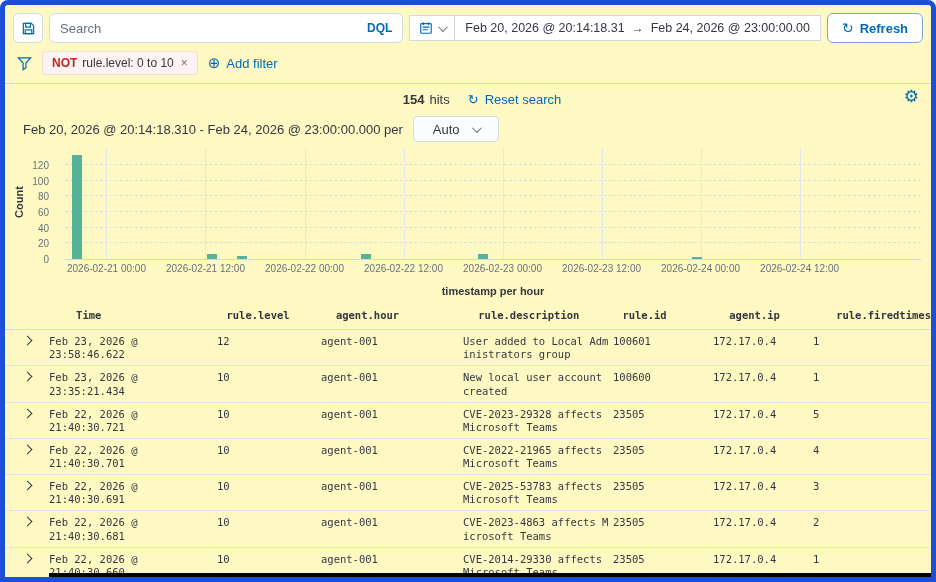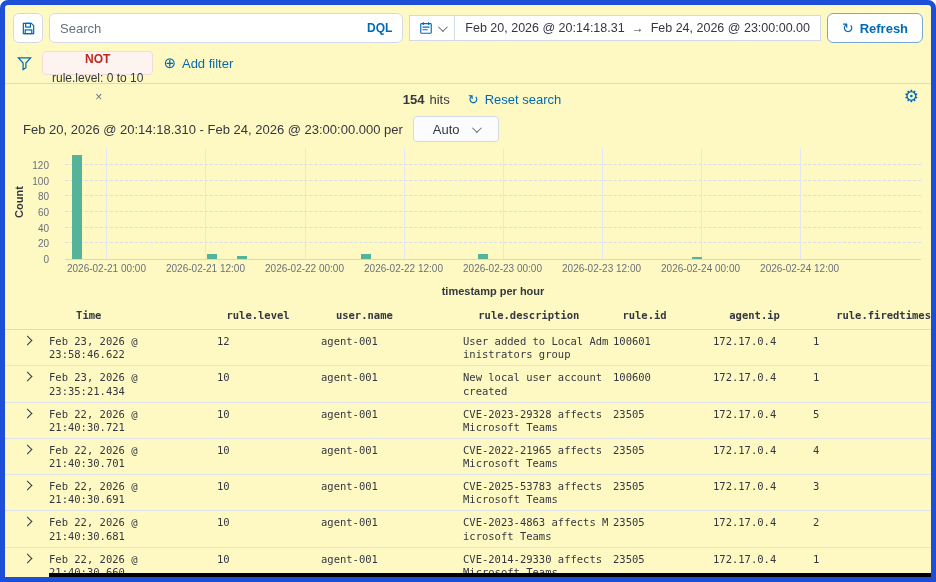--- a/index.html
+++ b/index.html
@@ -32,21 +32,21 @@
     height:30px; min-width:96px; border:1px solid #79a8d2; border-radius:6px; background:#fff;
     color:#006BB4; font-weight:700; font-size:13px; display:flex; align-items:center;
     justify-content:center; gap:6px; padding:0 12px; cursor:pointer;
   }
   .refresh-glyph { font-size:14px; font-weight:400; }
   
   .filter-row { display:flex; align-items:center; gap:10px; padding:2px 8px 8px 12px;
     border-bottom:1px solid #d3dae6; }
   .filter-pill {
     display:flex; align-items:center; gap:5px; height:24px; padding:0 9px;
-    background:#fdf3f1; border:1px solid #f2dcda; border-radius:4px; font-size:12px; cursor:pointer;flex-direction:column;
+    background:#fdf3f1; border:1px solid #f2dcda; border-radius:4px; font-size:12px; cursor:pointer;
   }
   .pill-not { color:#BD271E; font-weight:700; }
   .pill-text { color:#343741; }
   .pill-x { color:#69707d; font-size:12px; margin-left:2px; cursor:pointer; }
   .add-filter { display:flex; align-items:center; gap:6px; color:#006BB4; font-size:13px; cursor:pointer; }
   .plus-circle { font-size:15px; }
   
   .hits-row { position:relative; height:30px; display:flex; align-items:center; justify-content:center; gap:18px;margin-left:28px; }
   .hits-group { display:flex; align-items:baseline; gap:5px; font-size:13px; color:#343741; }
   .hits-count { font-weight:700; }
@@ -219,21 +219,21 @@
         <span style="left: 734.573px;">2026-02-24 12:00</span>
       </div>
   </div>
   <div class="xlabel-row">timestamp per hour</div>
 
   <div class="table">
     <div class="thead">
       <div class="c-exp"></div>
       <div class="c-time cell">Time</div>
       <div class="c-level cell">rule.level</div>
-      <div class="c-agent cell">user.name</div>
+      <div class="c-agent cell">agent.hour</div>
       <div class="c-desc cell">rule.description</div>
       <div class="c-rid cell">rule.id</div>
       <div class="c-ip cell">agent.ip</div>
       <div class="c-fired cell">rule.firedtimes</div>
     </div>
     <div id="table-body">
         <div class="trow">
           <div class="c-exp">
             <span class="row-chev"></span>
           </div>

